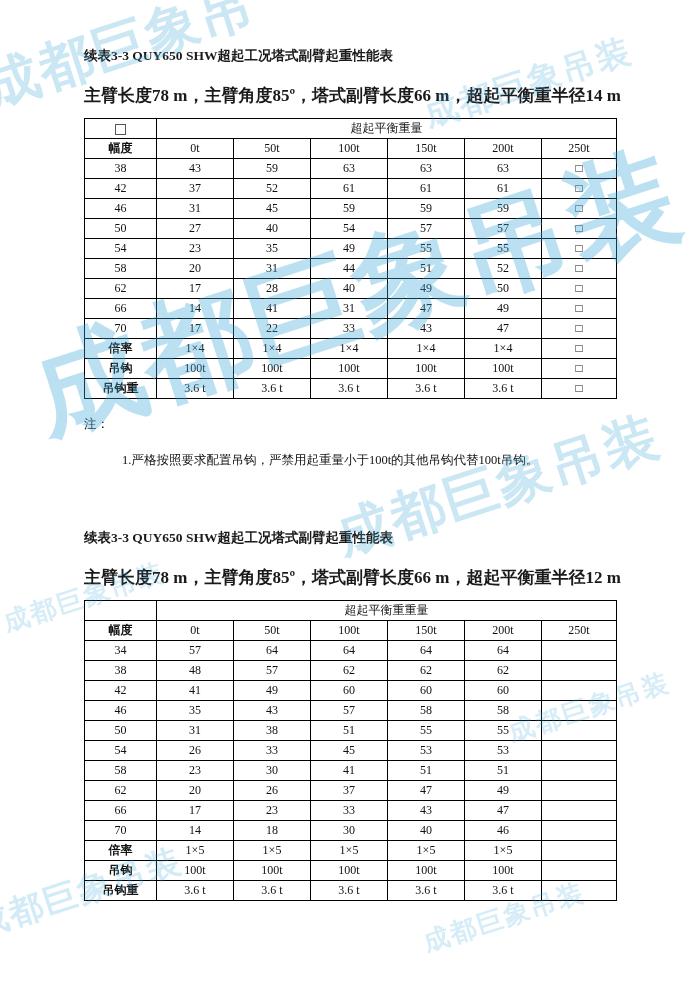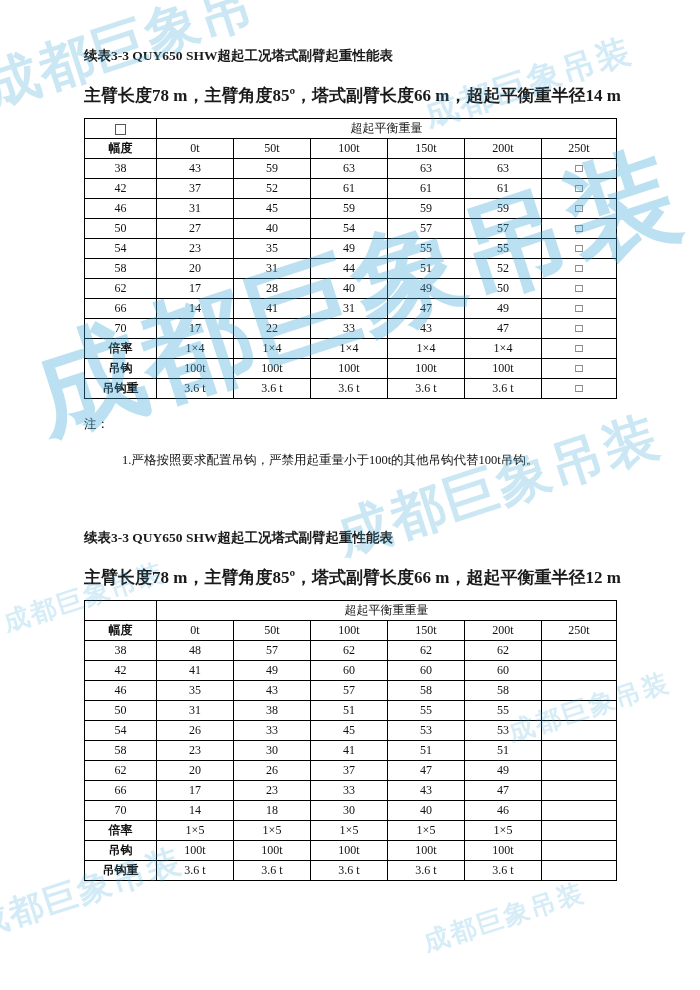--- a/index.html
+++ b/index.html
@@ -306,20 +306,29 @@
           <td class="rowhead">幅度</td>
           <td>0t</td>
           <td>50t</td>
           <td>100t</td>
           <td>150t</td>
           <td>200t</td>
           <td>250t</td>
         </tr>
 
         <tr>
+          <td>34</td>
+          <td>57</td>
+          <td>64</td>
+          <td>64</td>
+          <td>64</td>
+          <td>64</td>
+          <td></td>
+        </tr>
+        <tr>
           <td>38</td>
           <td>48</td>
           <td>57</td>
           <td>62</td>
           <td>62</td>
           <td>62</td>
           <td></td>
         </tr>
         <tr>
           <td>42</td>

